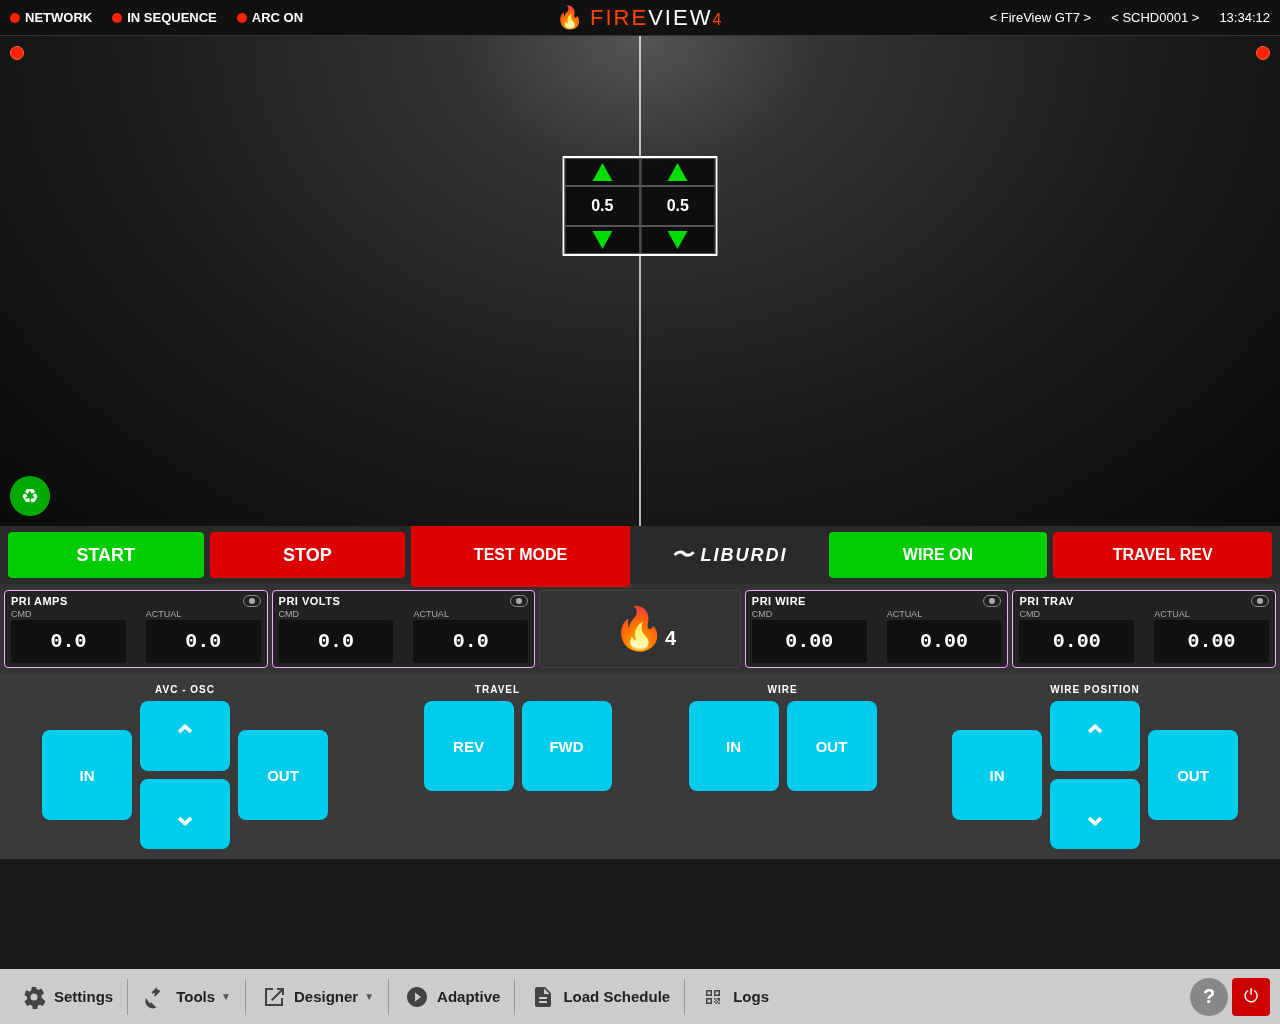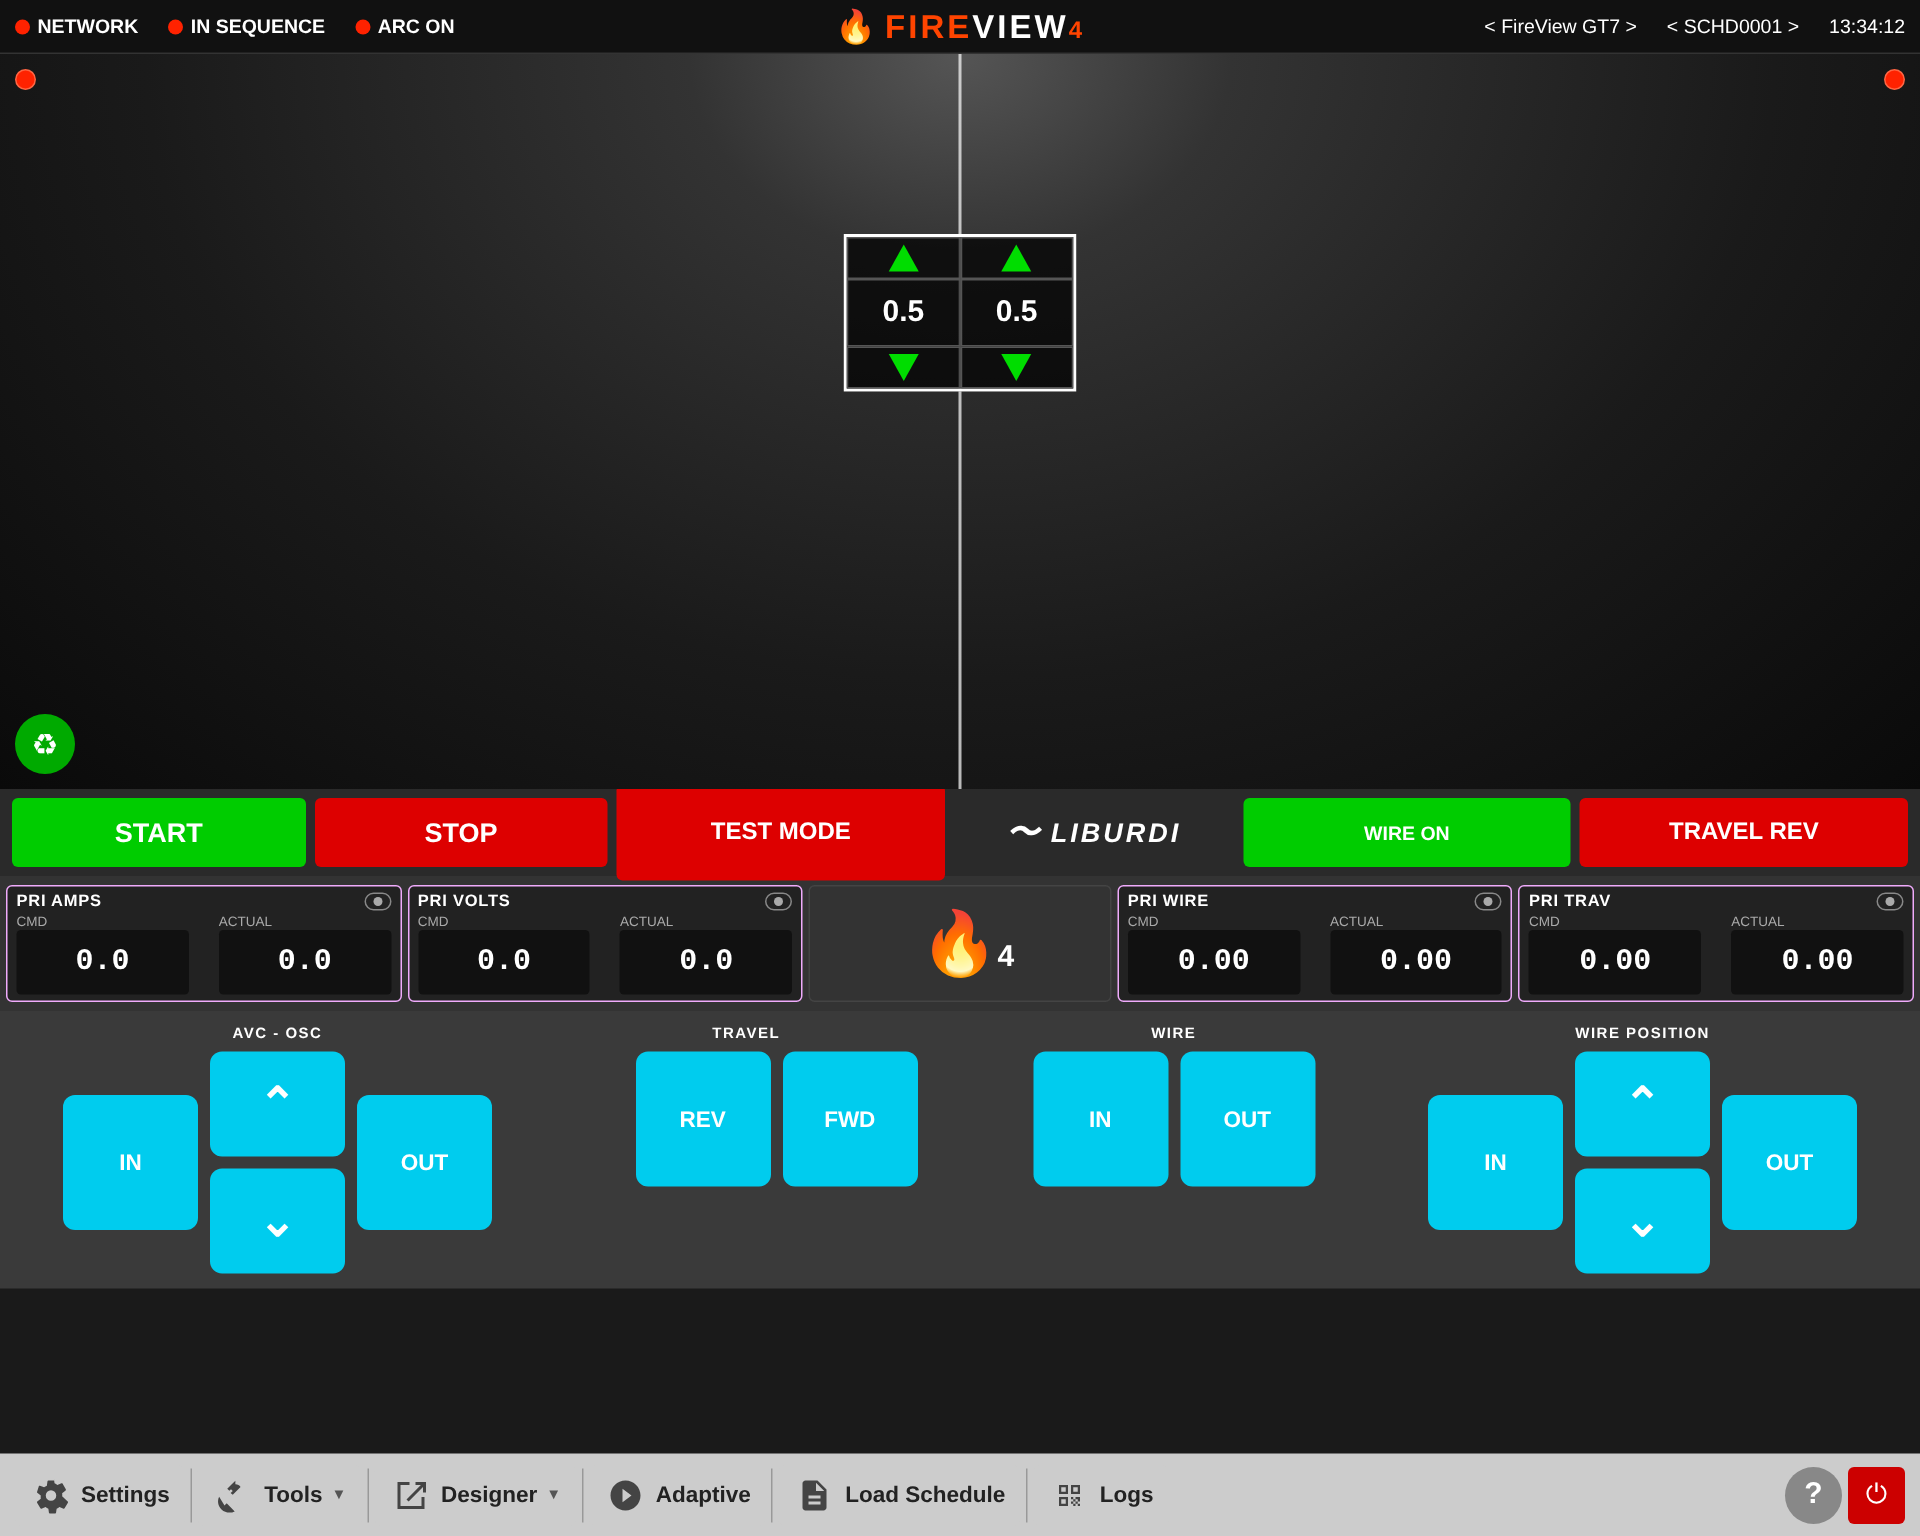--- a/index.html
+++ b/index.html
@@ -111,21 +111,21 @@
     }
     .ch-arrow-down {
       width: 0; height: 0;
       border-left: 10px solid transparent;
       border-right: 10px solid transparent;
       border-top: 18px solid #00dd00;
       cursor: pointer;
     }
     .ch-value {
       color: white;
-      font-size: 20px;
+      font-size: 16px;
       font-weight: bold;
       padding: 6px 10px;
     }
     .bottom-left-icon {
       position: absolute;
       bottom: 10px;
       left: 10px;
     }
     .recycle-icon {
       width: 40px; height: 40px;
@@ -225,21 +225,21 @@
       border-radius: 4px;
       padding: 8px 16px;
       cursor: pointer;
       flex: 1.2;
       height: 46px;
     }
     .btn-wire-on {
       background: #00cc00;
       color: white;
       font-weight: bold;
-      font-size: 13px;
+      font-size: 16px;
       border: none;
       border-radius: 4px;
       padding: 8px 16px;
       cursor: pointer;
       flex: 1.2;
       height: 46px;
     }
     .btn-travel-rev {
       background: #dd0000;
       color: white;
@@ -518,21 +518,21 @@
       <span class="dot-red"></span>
       <span>IN SEQUENCE</span>
     </div>
     <div class="status-item">
       <span class="dot-red"></span>
       <span>ARC ON</span>
     </div>
   </div>
   <div class="top-bar-center">
     <span class="fire-icon">🔥</span>
-    <span style="font-size:22px;font-weight:bold;color:white;letter-spacing:2px;">
+    <span style="font-size:22px;font-weight:normal;color:white;letter-spacing:2px;">
       <span style="color:#ff4400;">FIRE</span>VIEW<span class="brand-4" style="font-size:16px;color:#ff4400;">4</span>
     </span>
   </div>
   <div class="top-bar-right">
     <span>&lt; FireView GT7 &gt;</span>
     <span>&lt; SCHD0001 &gt;</span>
     <span>13:34:12</span>
   </div>
 </div>
 

